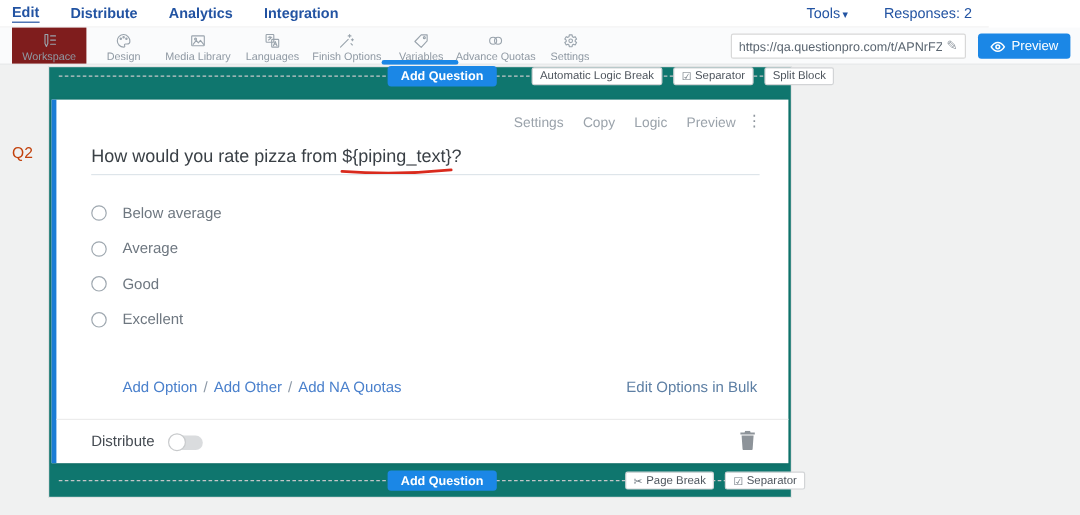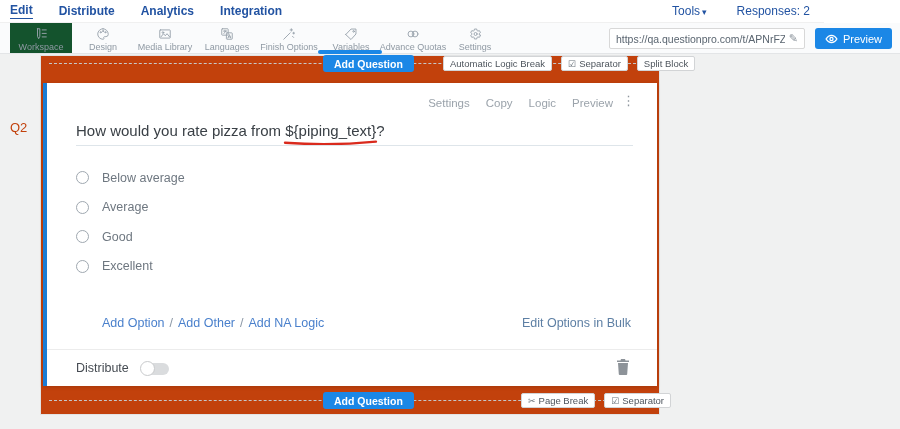--- a/index.html
+++ b/index.html
@@ -26,21 +26,21 @@
   
   .toolbar {
     position:absolute; top:23px; left:0; width:900px; height:31px;
     background:#fafbfc; border-bottom:1px solid #e3e5e7;
   }
   .tb-items { position:absolute; left:10px; top:0; height:30px; display:flex; }
   .tb-item {
     width:62px; height:30px; display:flex; flex-direction:column;
     align-items:center; justify-content:center; gap:1px; cursor:pointer; padding-top:2px;
   }
-  .tb-item.active { background:#14532d; }
+  .tb-item.active { background:#7f1d1d; }
   .tb-item svg { width:14px; height:14px; stroke:#9aa4ad; fill:none; stroke-width:1.6; stroke-linecap:round; stroke-linejoin:round; }
   .tb-label { font-size:9px; color:#8f99a3; white-space:nowrap; }
   .tb-right { position:absolute; right:8px; top:5px; display:flex; gap:10px; align-items:center; }
   .url-box {
     width:196px; height:21px; background:#fff; border:1px solid #d8d8d8; border-radius:2px;
     display:flex; align-items:center; padding:0 6px; gap:4px;
   }
   .url-input { border:none; outline:none; flex:1; min-width:0; font-size:10.5px; color:#5a6570; background:transparent; font-family:inherit; }
   .url-pencil { font-size:11px; color:#8d959d; cursor:pointer; }
   .preview-btn {
@@ -49,21 +49,21 @@
     font-family:inherit;
   }
   .preview-btn svg { width:13px; height:10px; stroke:#fff; fill:none; stroke-width:1.4; }
   .tb-thumb { position:absolute; left:318px; bottom:-1px; width:64px; height:4px; background:#1b87e6; border-radius:2px; }
 
   
   .main { position:absolute; top:54px; left:0; width:900px; height:375px; background:#f0f1f1; }
   .q2-label { position:absolute; left:10px; top:66px; font-size:13px; color:#c2410c; }
   .card {
     position:absolute; left:40px; top:1px; width:620px; height:360px;
-    background:#c2410c; border:1px solid #e2e3e4;
+    background:#0f766e; border:1px solid #e2e3e4;
   }
 
   
   .connector { position:absolute; left:0; right:0; height:17px; }
   .connector.top { top:-1px; }
   .connector.bottom { top:336px; }
   .dash-line { position:absolute; left:8px; right:8px; top:8px; border-top:1px dashed #c5c7c9; }
   .aq-btn {
     position:absolute; left:282px; top:0; height:17px; background:#1b87e6; color:#fff;
     font-size:10.5px; font-weight:700; border:none; border-radius:3px; padding:0 11px;
@@ -264,21 +264,21 @@
             <span class="radio"></span>
             <span class="opt-label">Excellent</span>
           </div>
         </div>
 
         <div class="opt-links">
           <span class="lnk">Add Option</span>
           <span class="slash">/</span>
           <span class="lnk">Add Other</span>
           <span class="slash">/</span>
-          <span class="lnk">Add NA Logic</span>
+          <span class="lnk">Add NA Quotas</span>
         </div>
         <span class="bulk-link">Edit Options in Bulk</span>
 
         <div class="vald">
           <span class="vald-label">Distribute</span>
           <span class="toggle">
               <span class="knob"></span>
             </span>
           <span class="trash">
             <svg viewBox="0 0 14 16">

